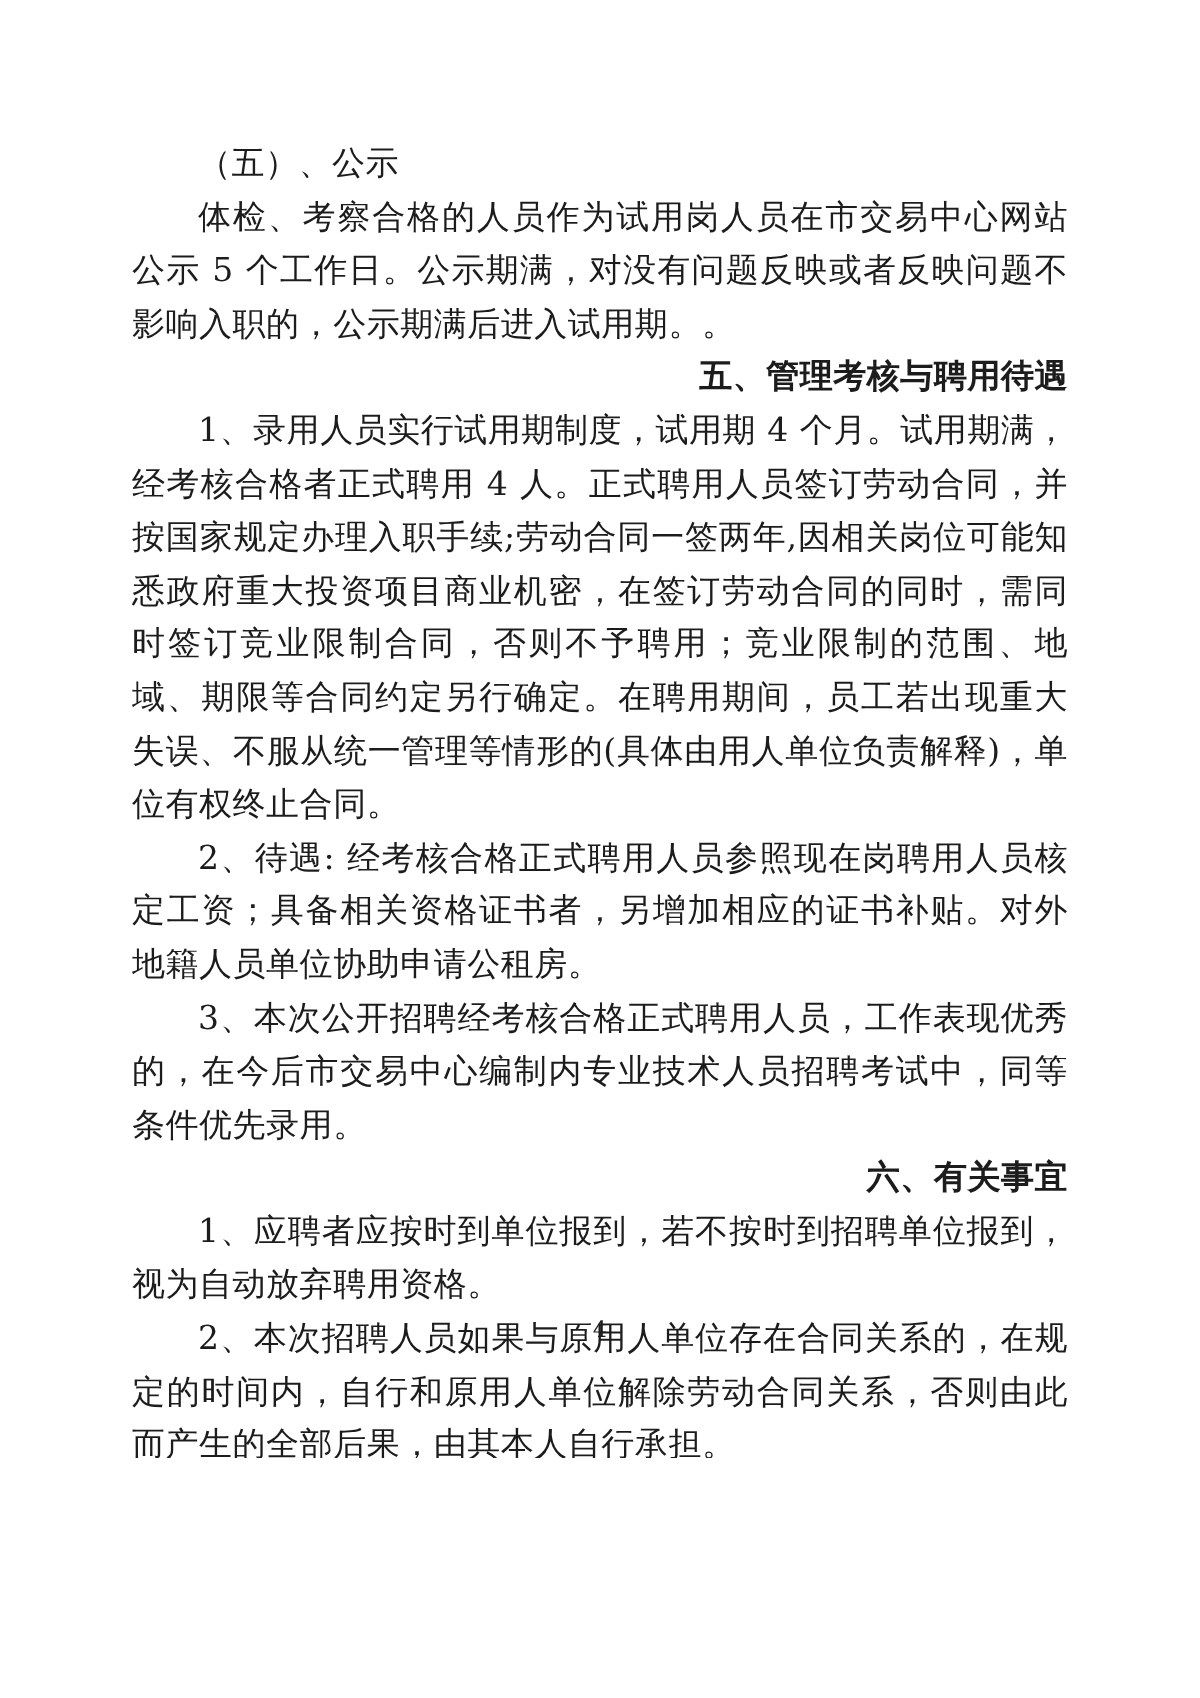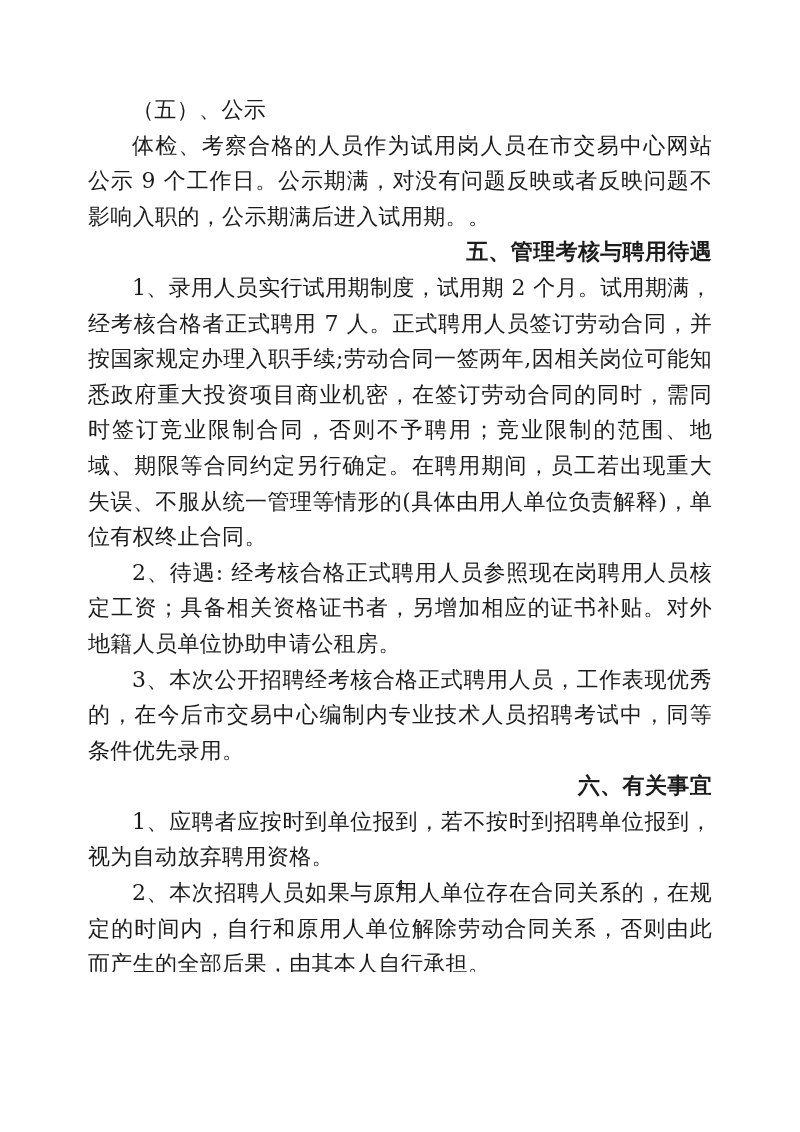--- a/index.html
+++ b/index.html
@@ -52,25 +52,25 @@
   }
 </style>
 </head>
 <body>
 
 <div class="page">
   <div class="content">
 
     <p class="para">（五）、公示</p>
 
-    <p class="para">体检、考察合格的人员作为试用岗人员在市交易中心网站公示 9 个工作日。公示期满，对没有问题反映或者反映问题不影响入职的，公示期满后进入试用期。。</p>
+    <p class="para">体检、考察合格的人员作为试用岗人员在市交易中心网站公示 5 个工作日。公示期满，对没有问题反映或者反映问题不影响入职的，公示期满后进入试用期。。</p>
 
     <p class="para heading">五、管理考核与聘用待遇</p>
 
-    <p class="para">1、录用人员实行试用期制度，试用期 2 个月。试用期满，经考核合格者正式聘用 7 人。正式聘用人员签订劳动合同，并按国家规定办理入职手续;劳动合同一签两年,因相关岗位可能知悉政府重大投资项目商业机密，在签订劳动合同的同时，需同时签订竞业限制合同，否则不予聘用；竞业限制的范围、地域、期限等合同约定另行确定。在聘用期间，员工若出现重大失误、不服从统一管理等情形的(具体由用人单位负责解释)，单位有权终止合同。</p>
+    <p class="para">1、录用人员实行试用期制度，试用期 4 个月。试用期满，经考核合格者正式聘用 4 人。正式聘用人员签订劳动合同，并按国家规定办理入职手续;劳动合同一签两年,因相关岗位可能知悉政府重大投资项目商业机密，在签订劳动合同的同时，需同时签订竞业限制合同，否则不予聘用；竞业限制的范围、地域、期限等合同约定另行确定。在聘用期间，员工若出现重大失误、不服从统一管理等情形的(具体由用人单位负责解释)，单位有权终止合同。</p>
 
     <p class="para">2、待遇: 经考核合格正式聘用人员参照现在岗聘用人员核定工资；具备相关资格证书者，另增加相应的证书补贴。对外地籍人员单位协助申请公租房。</p>
 
     <p class="para">3、本次公开招聘经考核合格正式聘用人员，工作表现优秀的，在今后市交易中心编制内专业技术人员招聘考试中，同等条件优先录用。</p>
 
     <p class="para heading">六、有关事宜</p>
 
     <p class="para">1、应聘者应按时到单位报到，若不按时到招聘单位报到，视为自动放弃聘用资格。</p>
 
     <p class="para">2、本次招聘人员如果与原用人单位存在合同关系的，在规定的时间内，自行和原用人单位解除劳动合同关系，否则由此而产生的全部后果，由其本人自行承担。</p>

